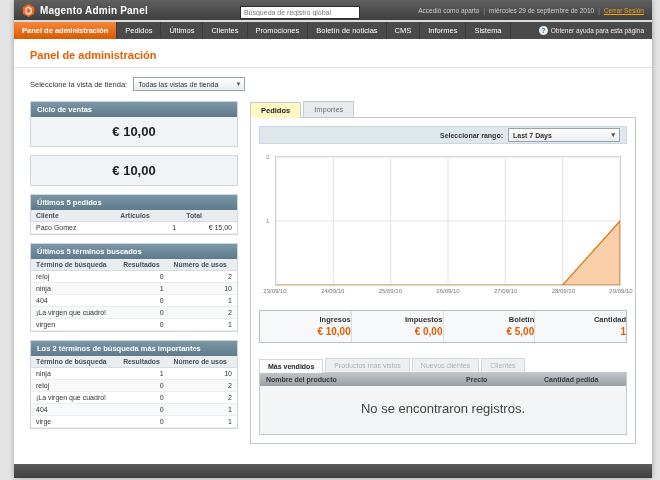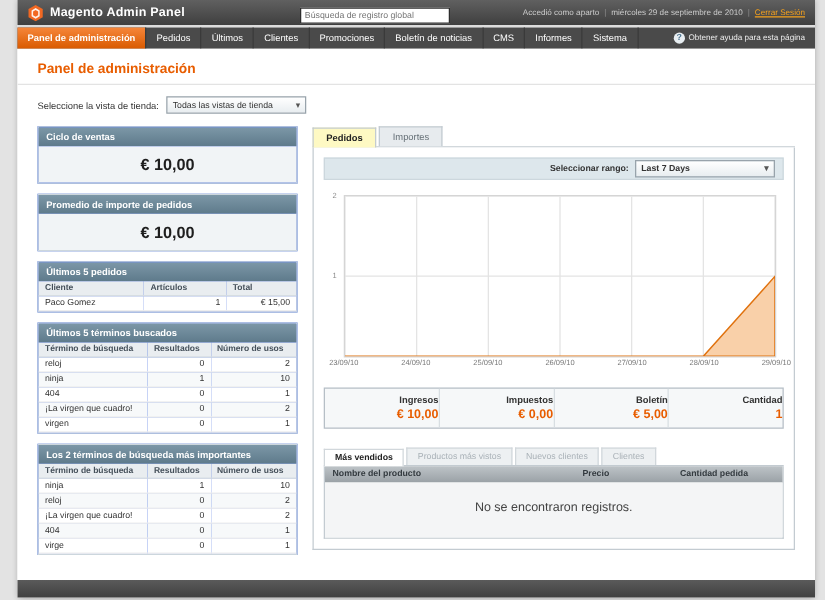--- a/index.html
+++ b/index.html
@@ -73,21 +73,21 @@
 
   .bottom-tabs{display:flex;gap:2px;margin-top:15px;border-bottom:1px solid #c3cbd1;align-items:flex-end;}
   .btab{font-size:7px;padding:3px 8px;border:1px solid #d1d7db;border-bottom:none;background:#edf0f2;color:#a9b1b7;cursor:pointer;white-space:nowrap;}
   .btab.active{background:#fff;color:#222;font-weight:bold;position:relative;top:1px;}
   .ptable{border:1px solid #c3cbd1;border-top:none;}
   .ptable-header{display:flex;background:linear-gradient(#bdc3c7,#9aa1a6);font-size:7px;font-weight:bold;color:#333a3f;}
   .ptable-header .h{padding:3px 6px;}
   .h-name{flex:1;}
   .h-price{width:78px;}
   .h-qty{width:88px;}
-  .ptable-empty{background:#f4f5f6;text-align:center;font-size:10px;color:#444;padding:15px 0 18px;}
+  .ptable-empty{background:#f4f5f6;text-align:center;font-size:13px;color:#444;padding:15px 0 18px;}
 
   .footer{height:14px;background:linear-gradient(#5a5a5a,#404040);flex:0 0 auto;}
 </style>
 </head>
 <body>
 
 <div class="page">
 
   <div class="header">
     <div class="brand">
@@ -136,21 +136,20 @@
     <div class="columns">
 
       <div class="col-left">
 
         <div class="card">
           <div class="card-header">Ciclo de ventas</div>
           <div class="card-value">€ 10,00</div>
         </div>
 
         <div class="card">
-          <div class="card-header">Promedio de importe de pedidos</div>
           <div class="card-value">€ 10,00</div>
         </div>
 
         <div class="card">
           <div class="card-header">Últimos 5 pedidos</div>
           <table>
             <thead>
               <tr>
                 <th>Cliente</th>
                 <th class="num">Artículos</th>

